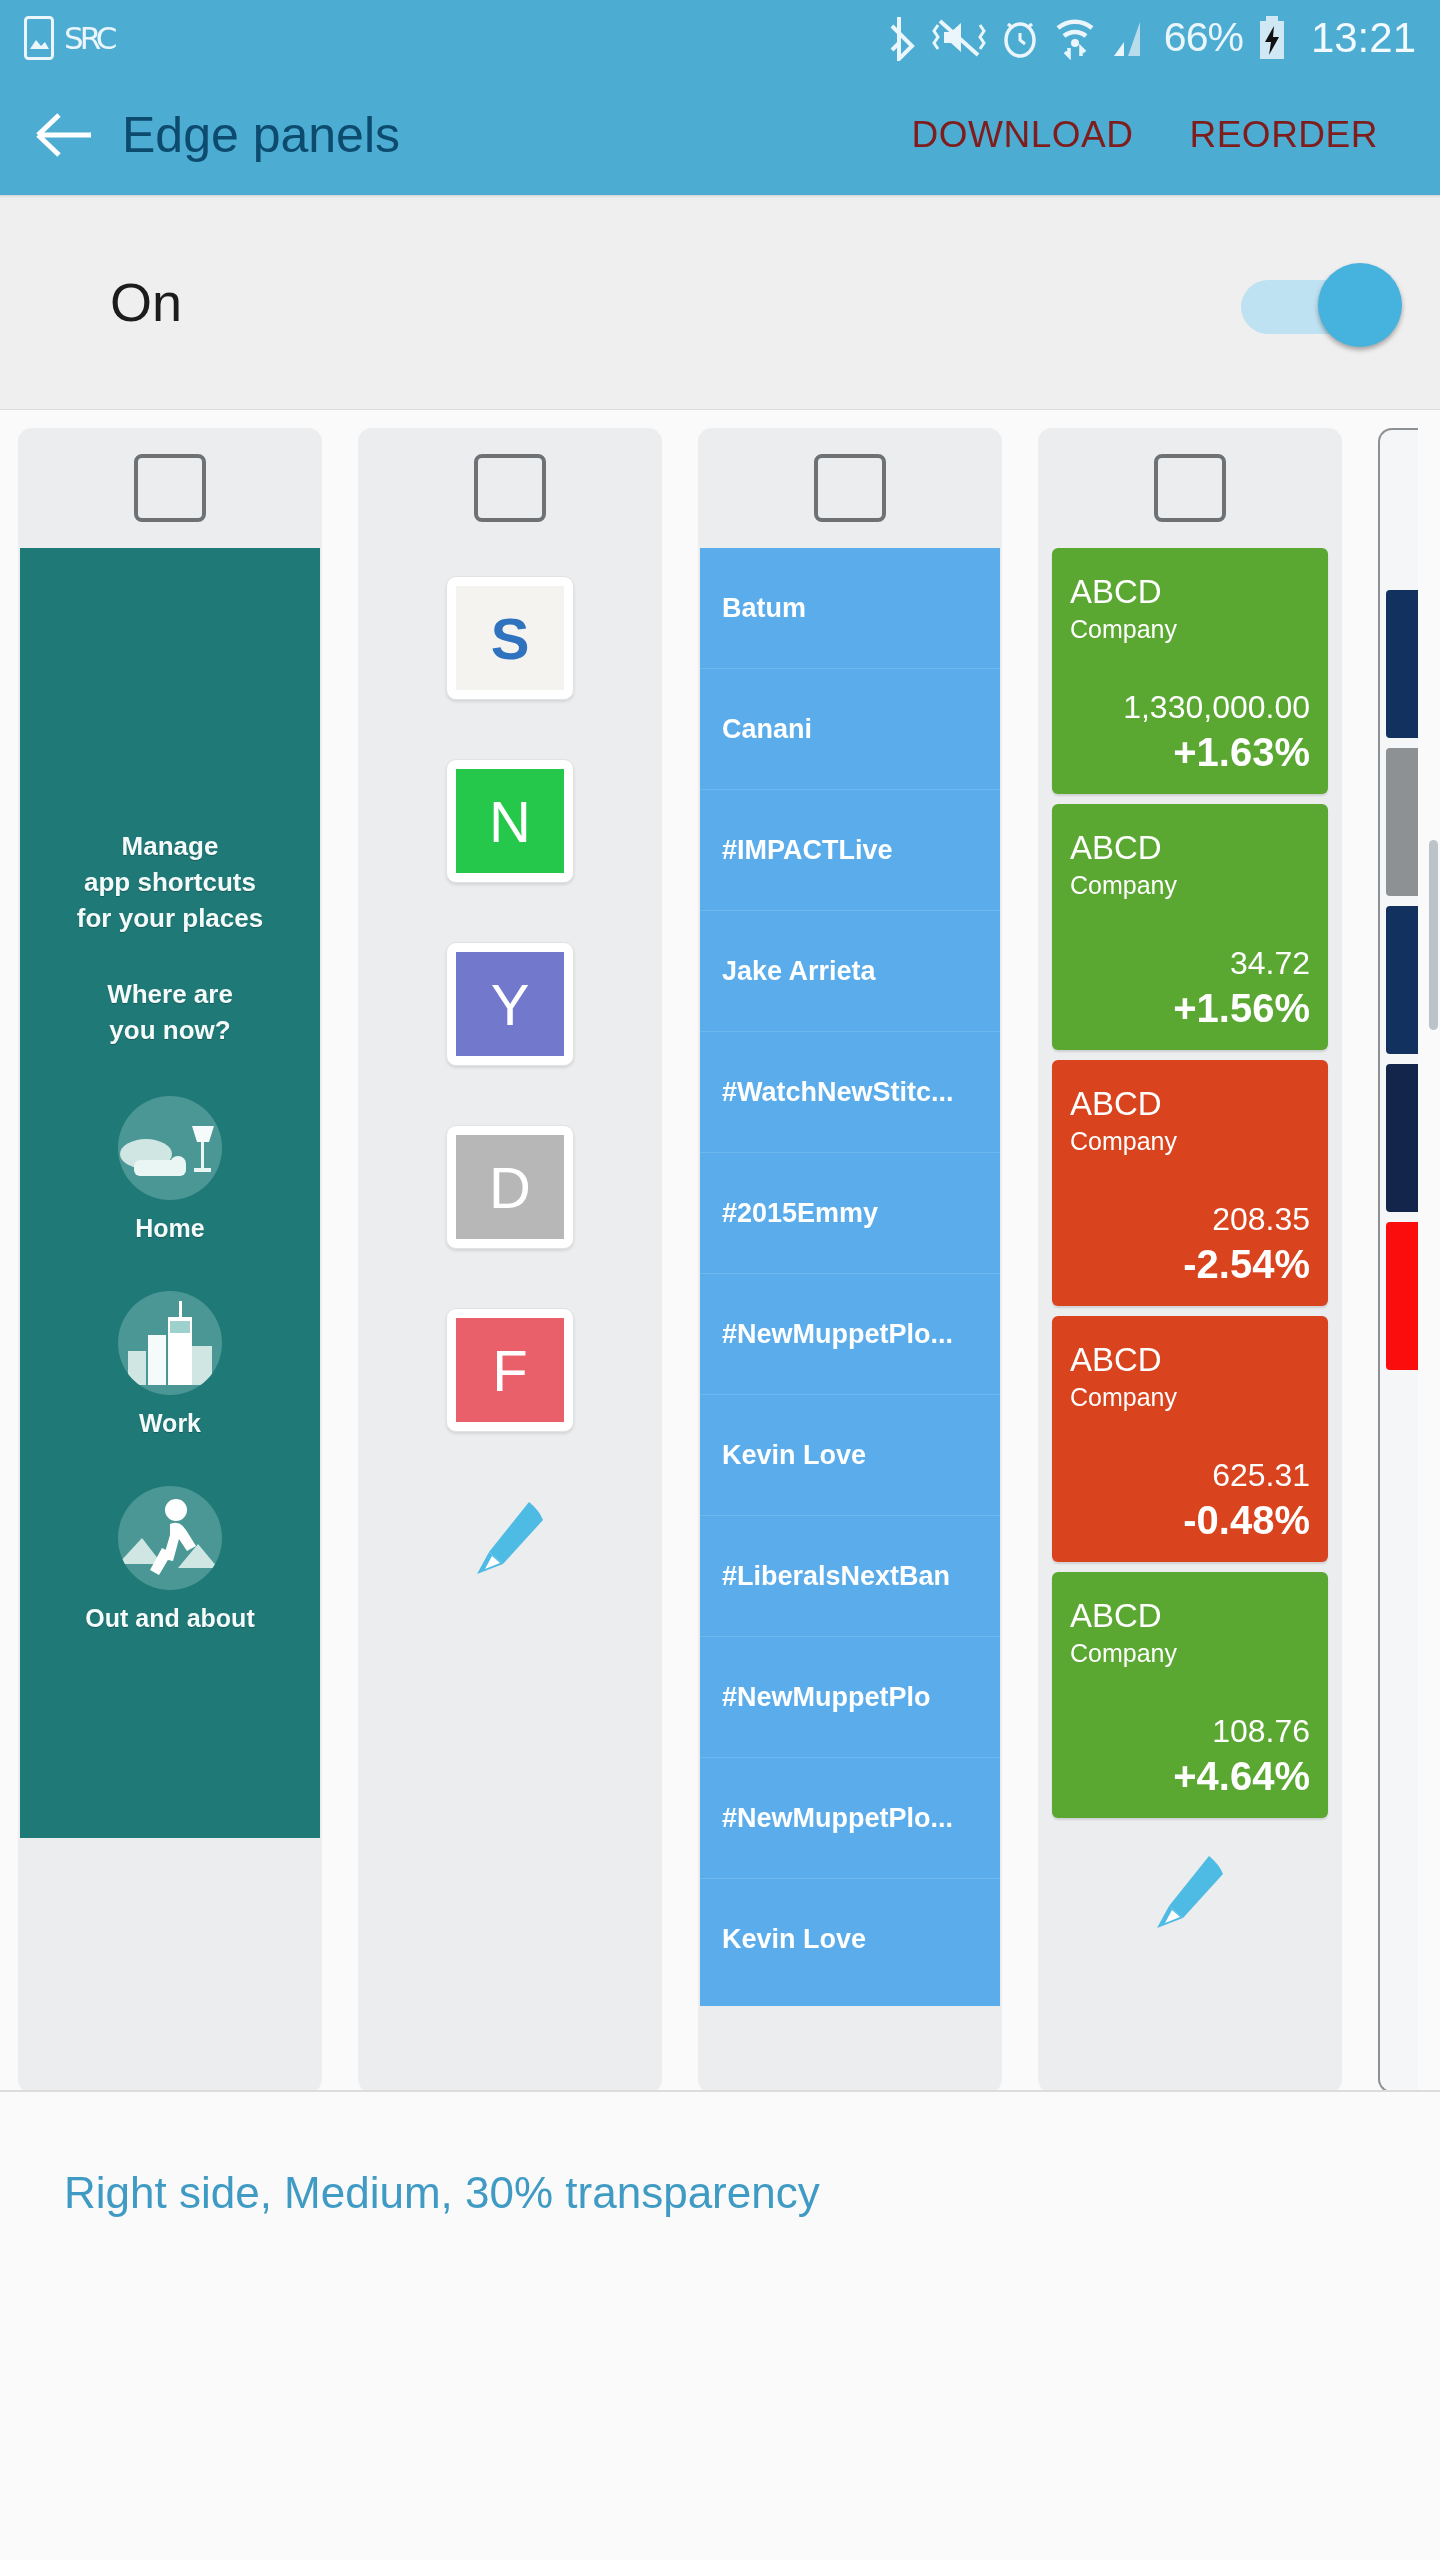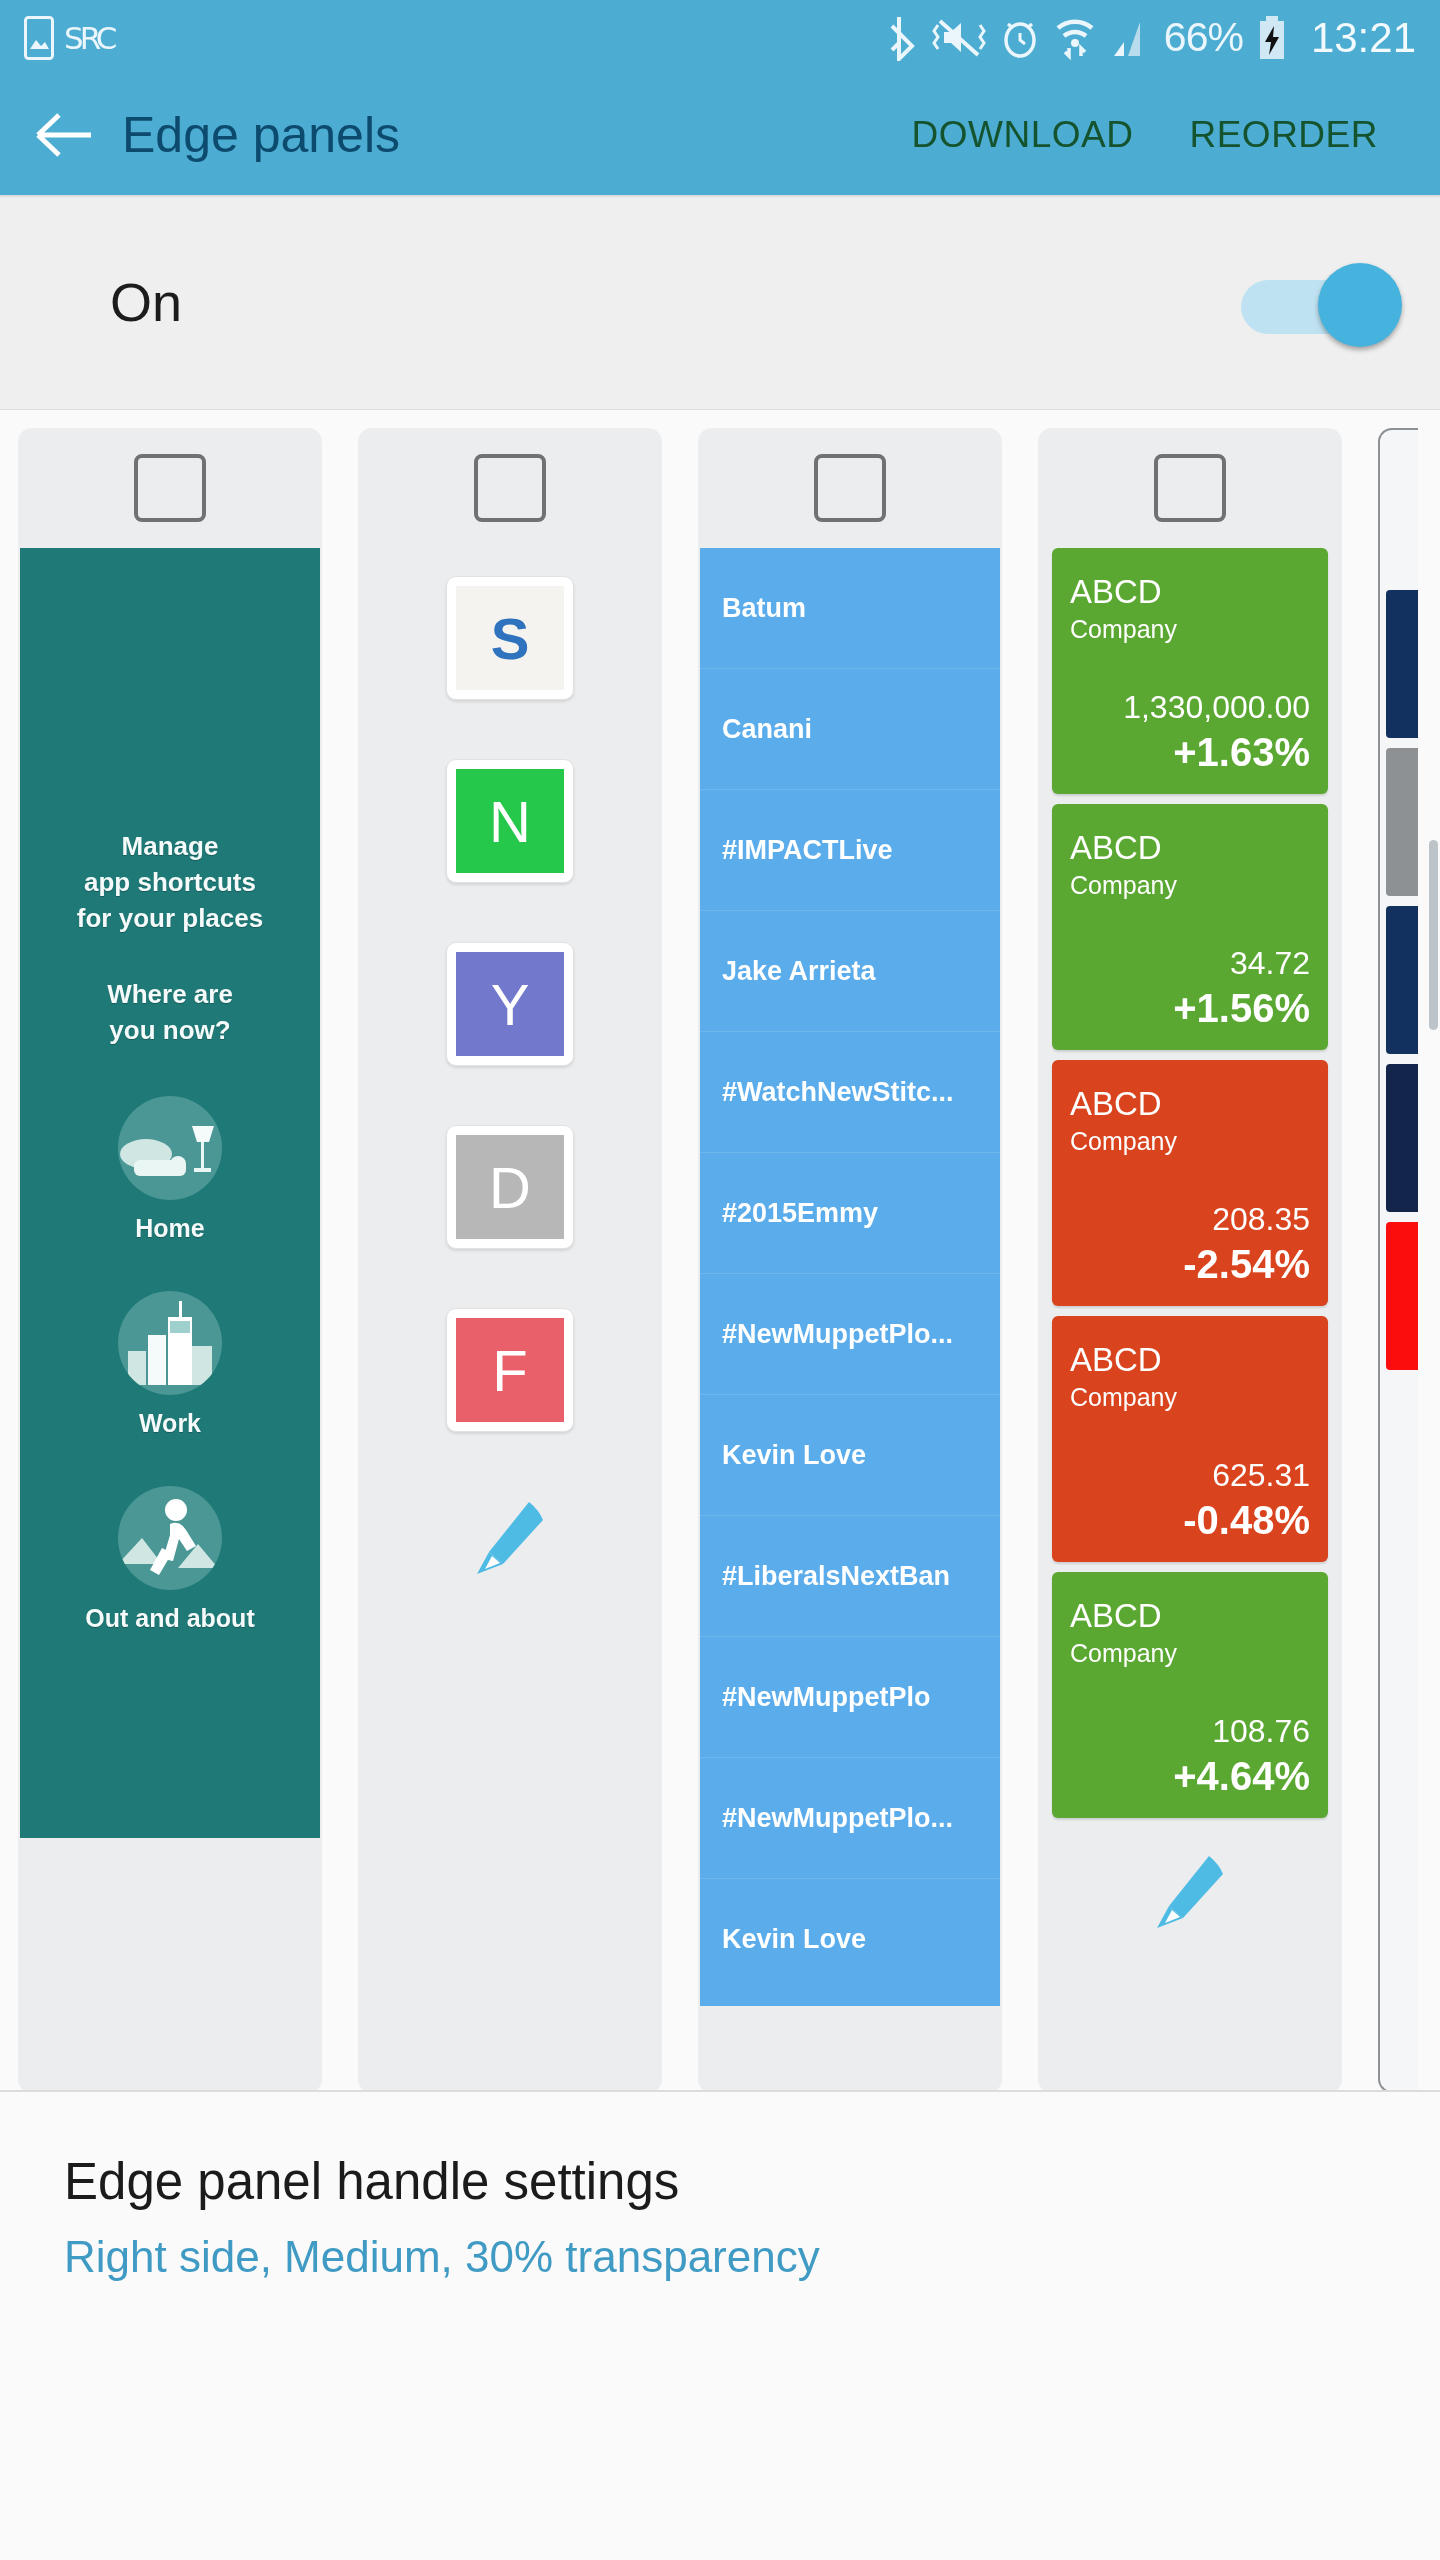--- a/index.html
+++ b/index.html
@@ -44,21 +44,21 @@
   .appbar-title {
     font-size: 50px;
     color: #0c4a6e;
     margin-left: 26px;
     font-weight: 400;
     white-space: nowrap;
   }
   .appbar-actions { margin-left: auto; display: flex; align-items: center; gap: 0; }
   .appbar-btn {
     font-size: 37px;
-    color: #14532d;
+    color: #7f1d1d;
     padding: 16px 28px;
     letter-spacing: 0.5px;
     white-space: nowrap;
     background: none; border: none;
     font-family: "Liberation Sans", sans-serif;
   }
 
   
   .switch-row {
     height: 215px;
@@ -488,15 +488,14 @@
       <div class="partial-item" style="background:#13315f;"></div>
       <div class="partial-item" style="background:#13254b;"></div>
       <div class="partial-item" style="background:#fb0d0d;"></div>
     </div>
 
   </div>
   <div class="strip-scrollbar"></div>
 </div>
 
 <div class="footer">
-  <div class="footer-title">Edge panel handle settings</div>
   <div class="footer-sub">Right side, Medium, 30% transparency</div>
 </div>
 
 </body></html>

